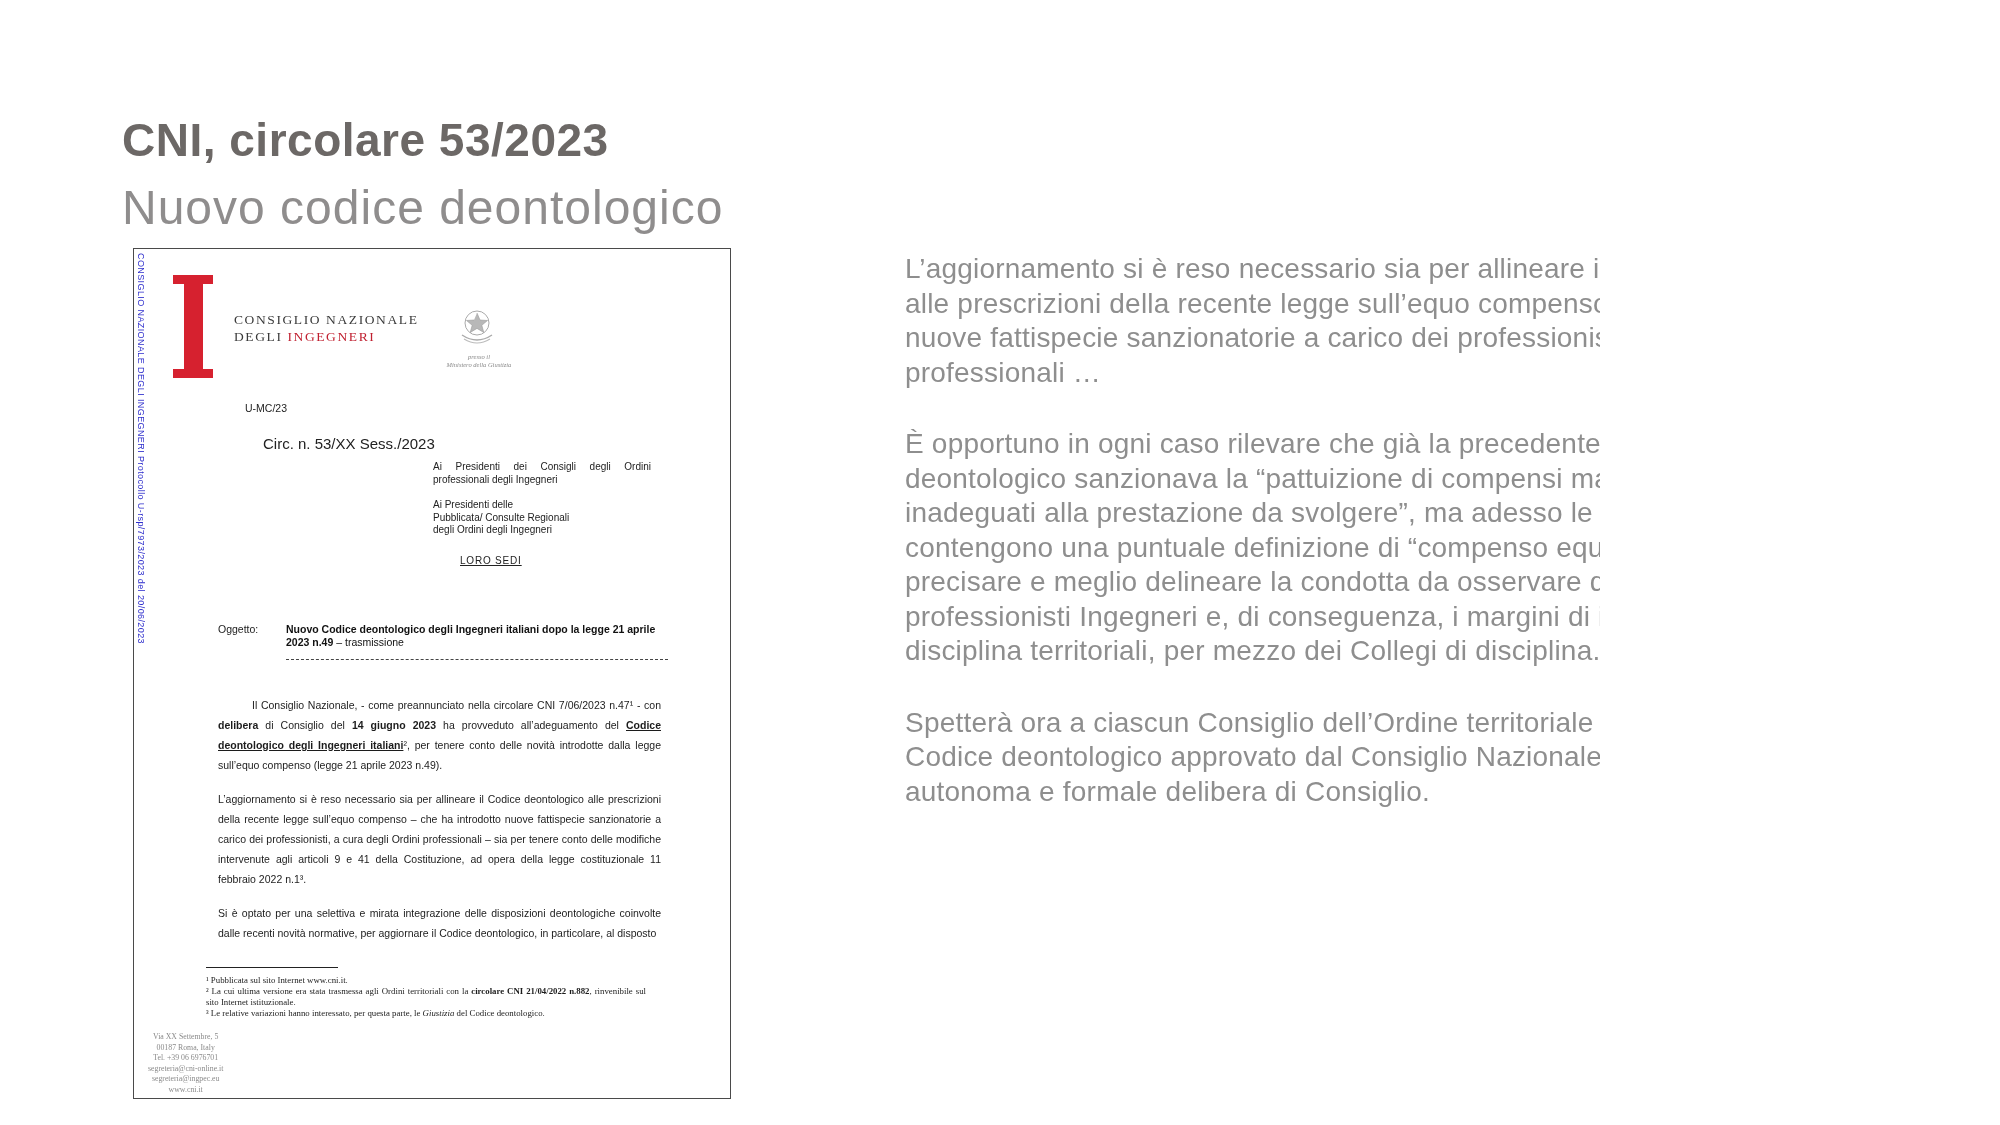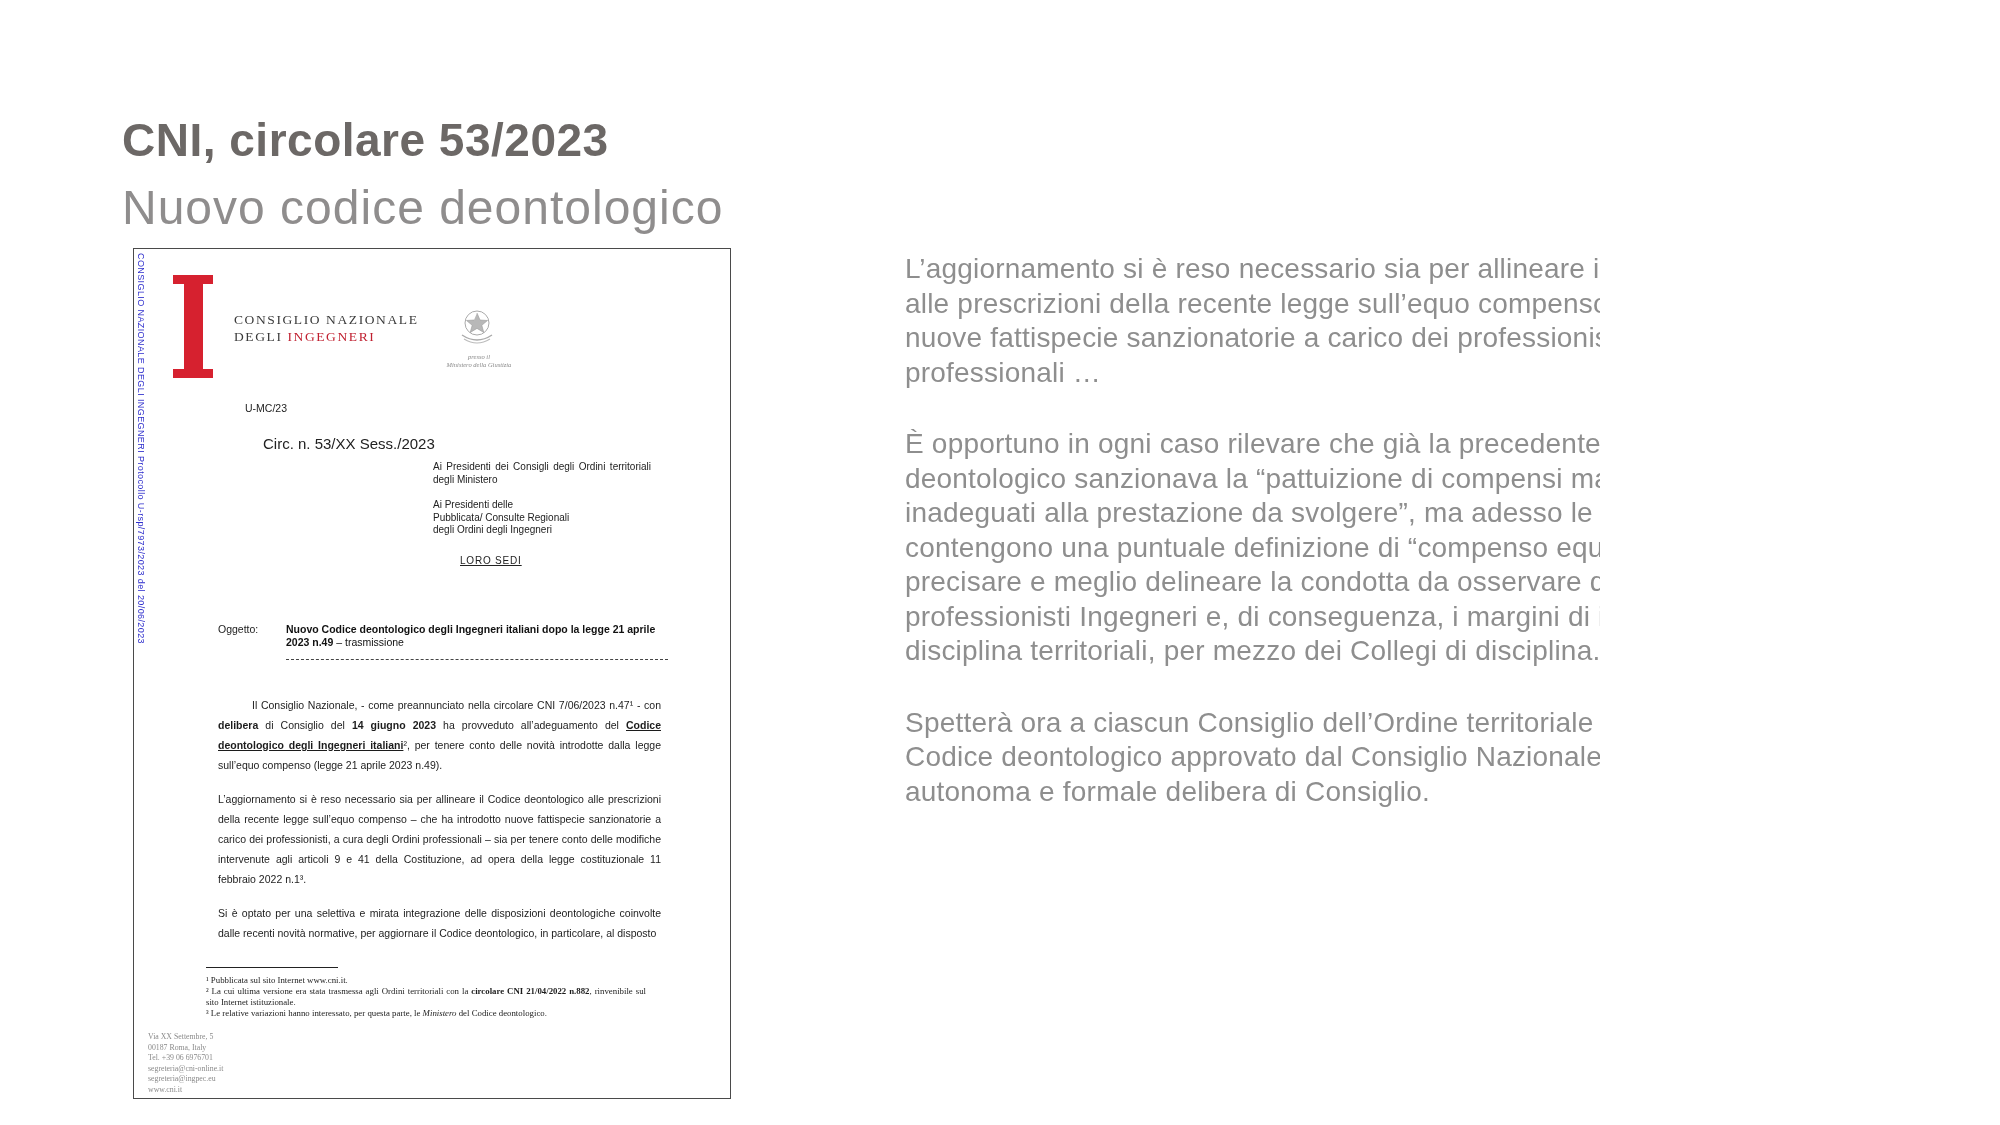--- a/index.html
+++ b/index.html
@@ -54,21 +54,21 @@
   .doc-body .indent{text-indent:34px;}
   .doc-body .b{font-weight:700;}
   .doc-body .bu{font-weight:700;text-decoration:underline;}
   .fn-rule{position:absolute;left:72px;top:718px;width:132px;border-top:1.2px solid #222;}
   .footnotes{position:absolute;left:72px;top:726px;width:440px;font-family:"Liberation Serif",serif;
        font-size:8.8px;color:#1c1c1c;line-height:11px;text-align:justify;}
   .footnotes p{margin:0;}
   .footnotes .b{font-weight:700;}
   .footnotes .i{font-style:italic;}
   .doc-footer{position:absolute;left:14px;top:783px;font-family:"Liberation Serif",serif;
-       font-size:7.8px;color:#8a8a8a;line-height:10.5px;}
+       font-size:7.8px;color:#8a8a8a;line-height:10.5px;text-align:center;}
 
   
   .watermark{position:absolute;left:1675px;top:962px;width:370px;text-align:center;
        transform:rotate(-52deg);transform-origin:center center;font-size:30px;color:#999999;
        letter-spacing:.5px;white-space:nowrap;}
   .page-num{position:absolute;left:1818px;top:1046px;font-size:27px;color:#8c8c8c;}
 </style>
 </head>
 <body>
 
@@ -119,21 +119,21 @@
     </svg>
     <div class="emblem-caption">
       <div>presso il</div>
       <div>Ministero della Giustizia</div>
     </div>
 
     <div class="doc-ref1">U-MC/23</div>
     <div class="doc-ref2">Circ. n. 53/XX Sess./2023</div>
 
     <div class="recipients">
-      <div class="blk1">Ai Presidenti dei Consigli degli Ordini territoriali degli Ministero</div>
+      <div class="blk1">Ai Presidenti dei Consigli degli Ordini professionali degli Ingegneri</div>
       <div class="blk2">
         <div>Ai Presidenti delle</div>
         <div>Pubblicata/ Consulte Regionali</div>
         <div>degli Ordini degli Ingegneri</div>
       </div>
     </div>
     <div class="loro-sedi">LORO SEDI</div>
 
     <div class="oggetto-label">Oggetto:</div>
     <div class="oggetto-text"><span class="b">Nuovo Codice deontologico degli Ingegneri italiani dopo la legge 21 aprile 2023 n.49</span><span> – trasmissione</span></div>
@@ -142,21 +142,21 @@
     <div class="doc-body">
       <p class="indent"><span>Il Consiglio Nazionale, - come preannunciato nella circolare CNI 7/06/2023 n.47¹ - con </span><span class="b">delibera</span><span> di Consiglio del </span><span class="b">14 giugno 2023</span><span> ha provveduto all’adeguamento del </span><span class="bu">Codice deontologico degli Ingegneri italiani</span><span>², per tenere conto delle novità introdotte dalla legge sull’equo compenso (legge 21 aprile 2023 n.49).</span></p>
       <p>L’aggiornamento si è reso necessario sia per allineare il Codice deontologico alle prescrizioni della recente legge sull’equo compenso – che ha introdotto nuove fattispecie sanzionatorie a carico dei professionisti, a cura degli Ordini professionali – sia per tenere conto delle modifiche intervenute agli articoli 9 e 41 della Costituzione, ad opera della legge costituzionale 11 febbraio 2022 n.1³.</p>
       <p>Si è optato per una selettiva e mirata integrazione delle disposizioni deontologiche coinvolte dalle recenti novità normative, per aggiornare il Codice deontologico, in particolare, al disposto</p>
     </div>
 
     <div class="fn-rule"></div>
     <div class="footnotes">
       <p>¹ Pubblicata sul sito Internet www.cni.it.</p>
       <p><span>² La cui ultima versione era stata trasmessa agli Ordini territoriali con la </span><span class="b">circolare CNI 21/04/2022 n.882</span><span>, rinvenibile sul sito Internet istituzionale.</span></p>
-      <p><span>³ Le relative variazioni hanno interessato, per questa parte, le </span><span class="i">Ministero</span><span> del Codice deontologico.</span></p>
+      <p><span>³ Le relative variazioni hanno interessato, per questa parte, le </span><span class="i">Giustizia</span><span> del Codice deontologico.</span></p>
     </div>
 
     <div class="doc-footer">
       <div>Via XX Settembre, 5</div>
       <div>00187 Roma, Italy</div>
       <div>Tel. +39 06 6976701</div>
       <div>segreteria@cni-online.it</div>
       <div>segreteria@ingpec.eu</div>
       <div>www.cni.it</div>
     </div>

